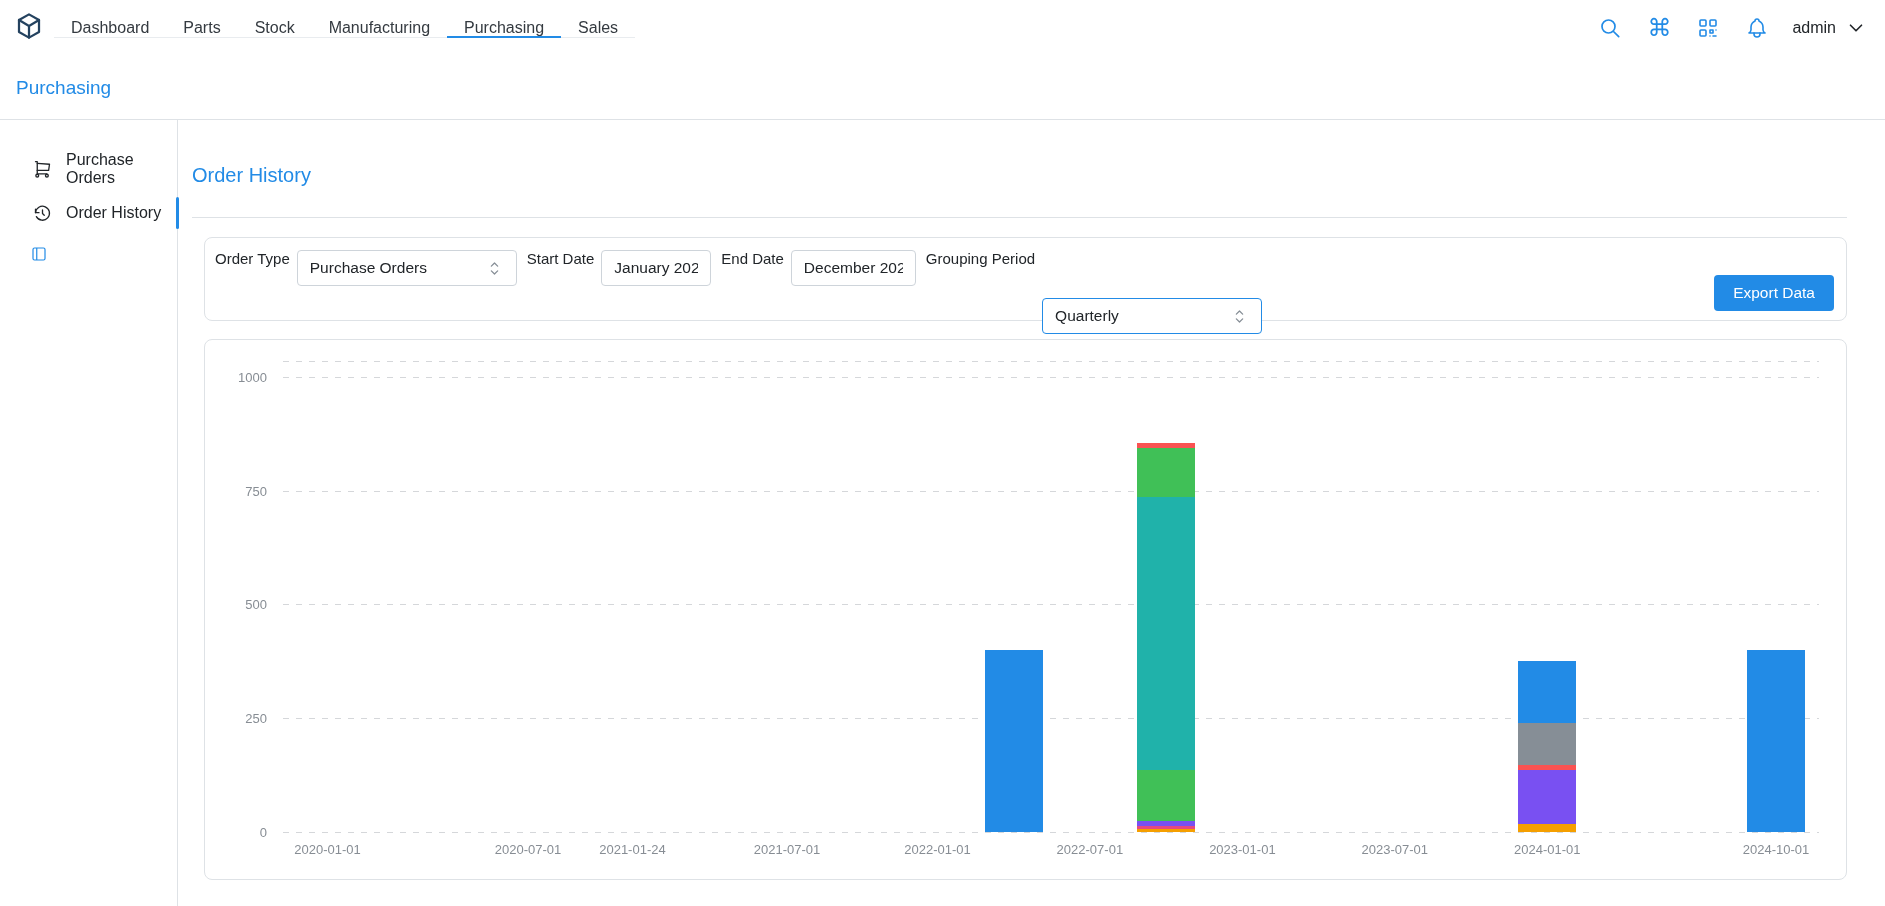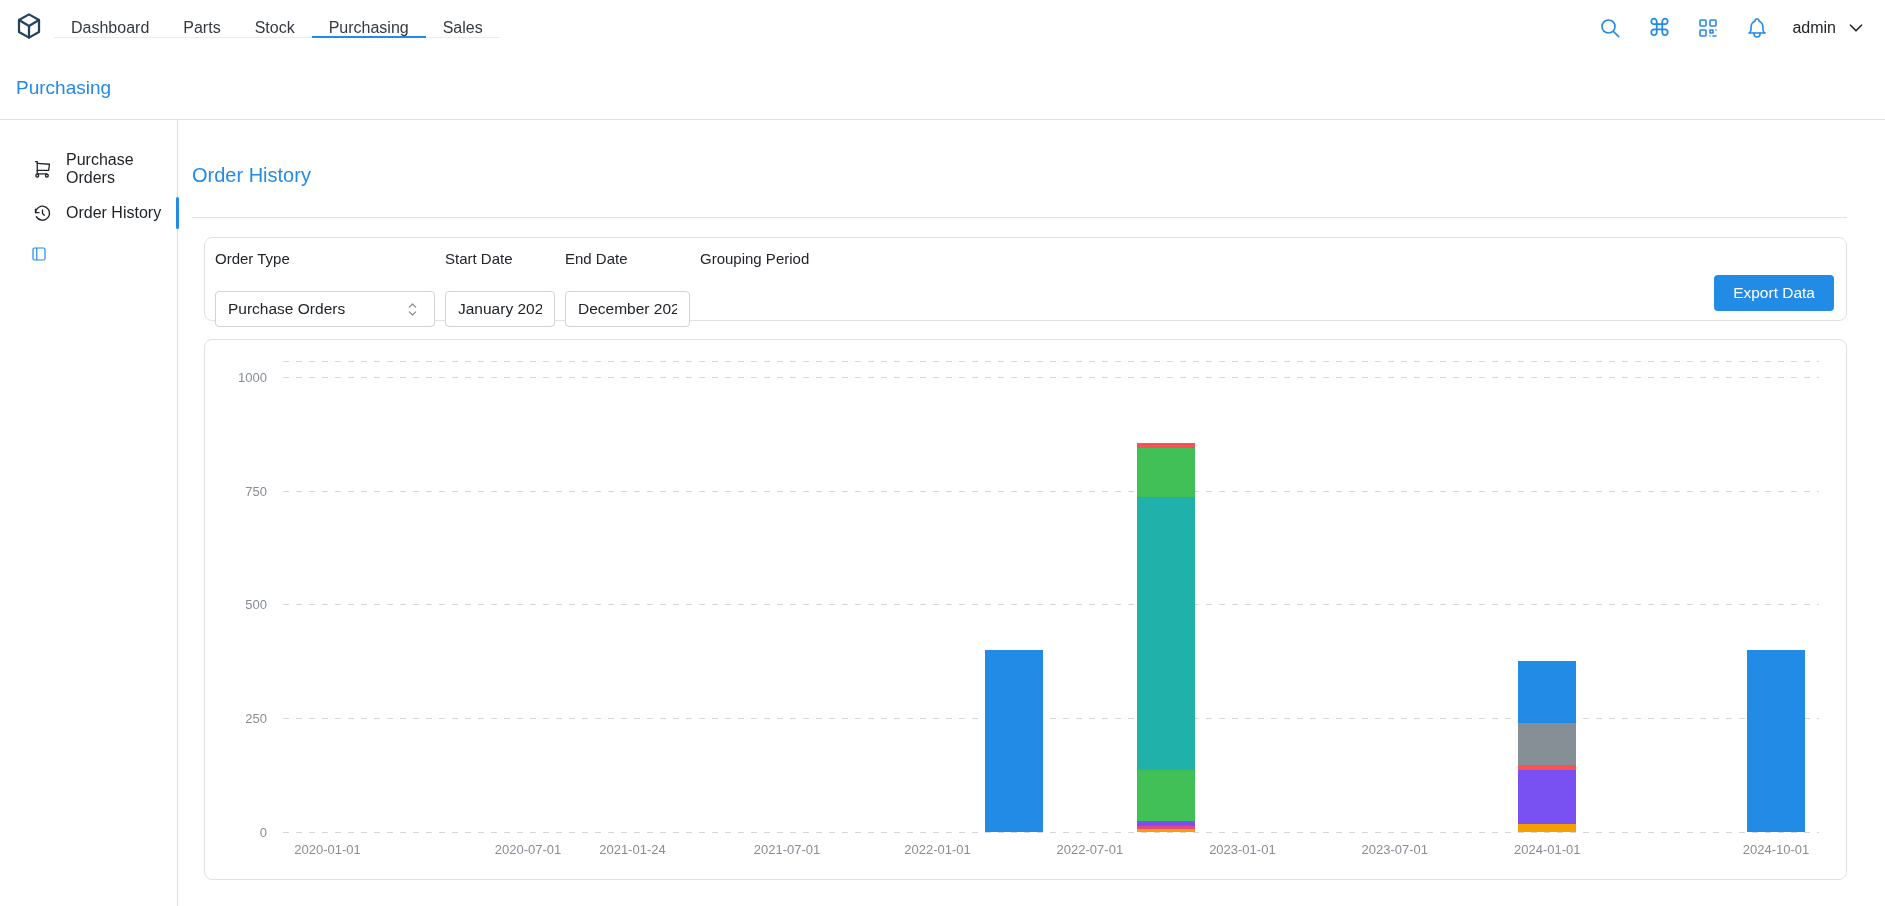--- a/index.html
+++ b/index.html
@@ -29,21 +29,21 @@
   .side-item.active::after { content: ''; position: absolute; right: -2px; top: 6px; bottom: 6px; width: 3px; background: #228be6; border-radius: 2px; }
   .side-toggle { margin: 10px 0 0 30px; width: 20px; height: 20px; color: #228be6; cursor: pointer; }
 
   .main { flex: 1; padding: 0 38px 0 14px; }
   .page-title { margin-top: 44px; font-size: 20px; font-weight: 500; color: #228be6; }
   .divider { border: none; border-top: 1px solid #dee2e6; margin-top: 30px; }
 
   
   .filter-card, .chart-card { border: 1px solid #dee2e6; border-radius: 8px; margin-left: 12px; background: #fff; }
   .filter-card { margin-top: 19px; height: 84px; display: flex; align-items: flex-start; gap: 10px; padding: 12px 12px 0 10px; }
-  .field { display: flex; flex-direction: column; gap: 24px; }
+  .field { display: flex; gap: 7px; }
   .field label { font-size: 15px; color: #212529; }
   .control { height: 36px; border: 1px solid #ced4da; border-radius: 4px; font-size: 15.5px; color: #212529; padding: 0 12px; display: flex; align-items: center; background: #fff; font-family: inherit; }
   .select { justify-content: space-between; cursor: pointer; }
   .select .chev { display: flex; margin-left: 8px; }
   .select.focused { border: 1.6px solid #228be6; margin-top: 48px; }
   .w-order { width: 220px; } .w-start { width: 110px; } .w-end { width: 125px; } .w-group { width: 220px; }
   .export-btn { margin-left: auto; align-self: flex-start; margin-top: 25px; height: 36px; padding: 0 19px; background: #228be6; color: #fff; border: none; border-radius: 4px; font-size: 15.5px; font-family: inherit; cursor: pointer; }
 
   
   .chart-card { margin-top: 18px; height: 541px; position: relative; }
@@ -64,20 +64,21 @@
       <svg width="30" height="30" viewBox="0 0 24 24" fill="none" stroke="#24425f" stroke-width="1.8" stroke-linejoin="round" stroke-linecap="round">
         <path d="M12 2.7 20 7.2v9.6l-8 4.5-8-4.5V7.2z"></path>
         <path d="M12 12 20 7.2M12 12v9.3M12 12 4 7.2"></path>
       </svg>
     </span>
   </div>
   <div class="tabs">
     <div class="tab">Dashboard</div>
     <div class="tab">Parts</div>
     <div class="tab">Stock</div>
+    <div class="tab">Manufacturing</div>
     <div class="tab active">Purchasing</div>
     <div class="tab">Sales</div>
   </div>
   <div class="nav-right">
     <div class="icon-btn">
       <svg width="24" height="24" viewBox="0 0 24 24" fill="none" stroke="currentColor" stroke-width="1.7" stroke-linecap="round">
         <circle cx="10.5" cy="10.5" r="6.5"></circle>
           <path d="m15.5 15.5 5.2 5.2"></path>
       </svg>
     </div>

